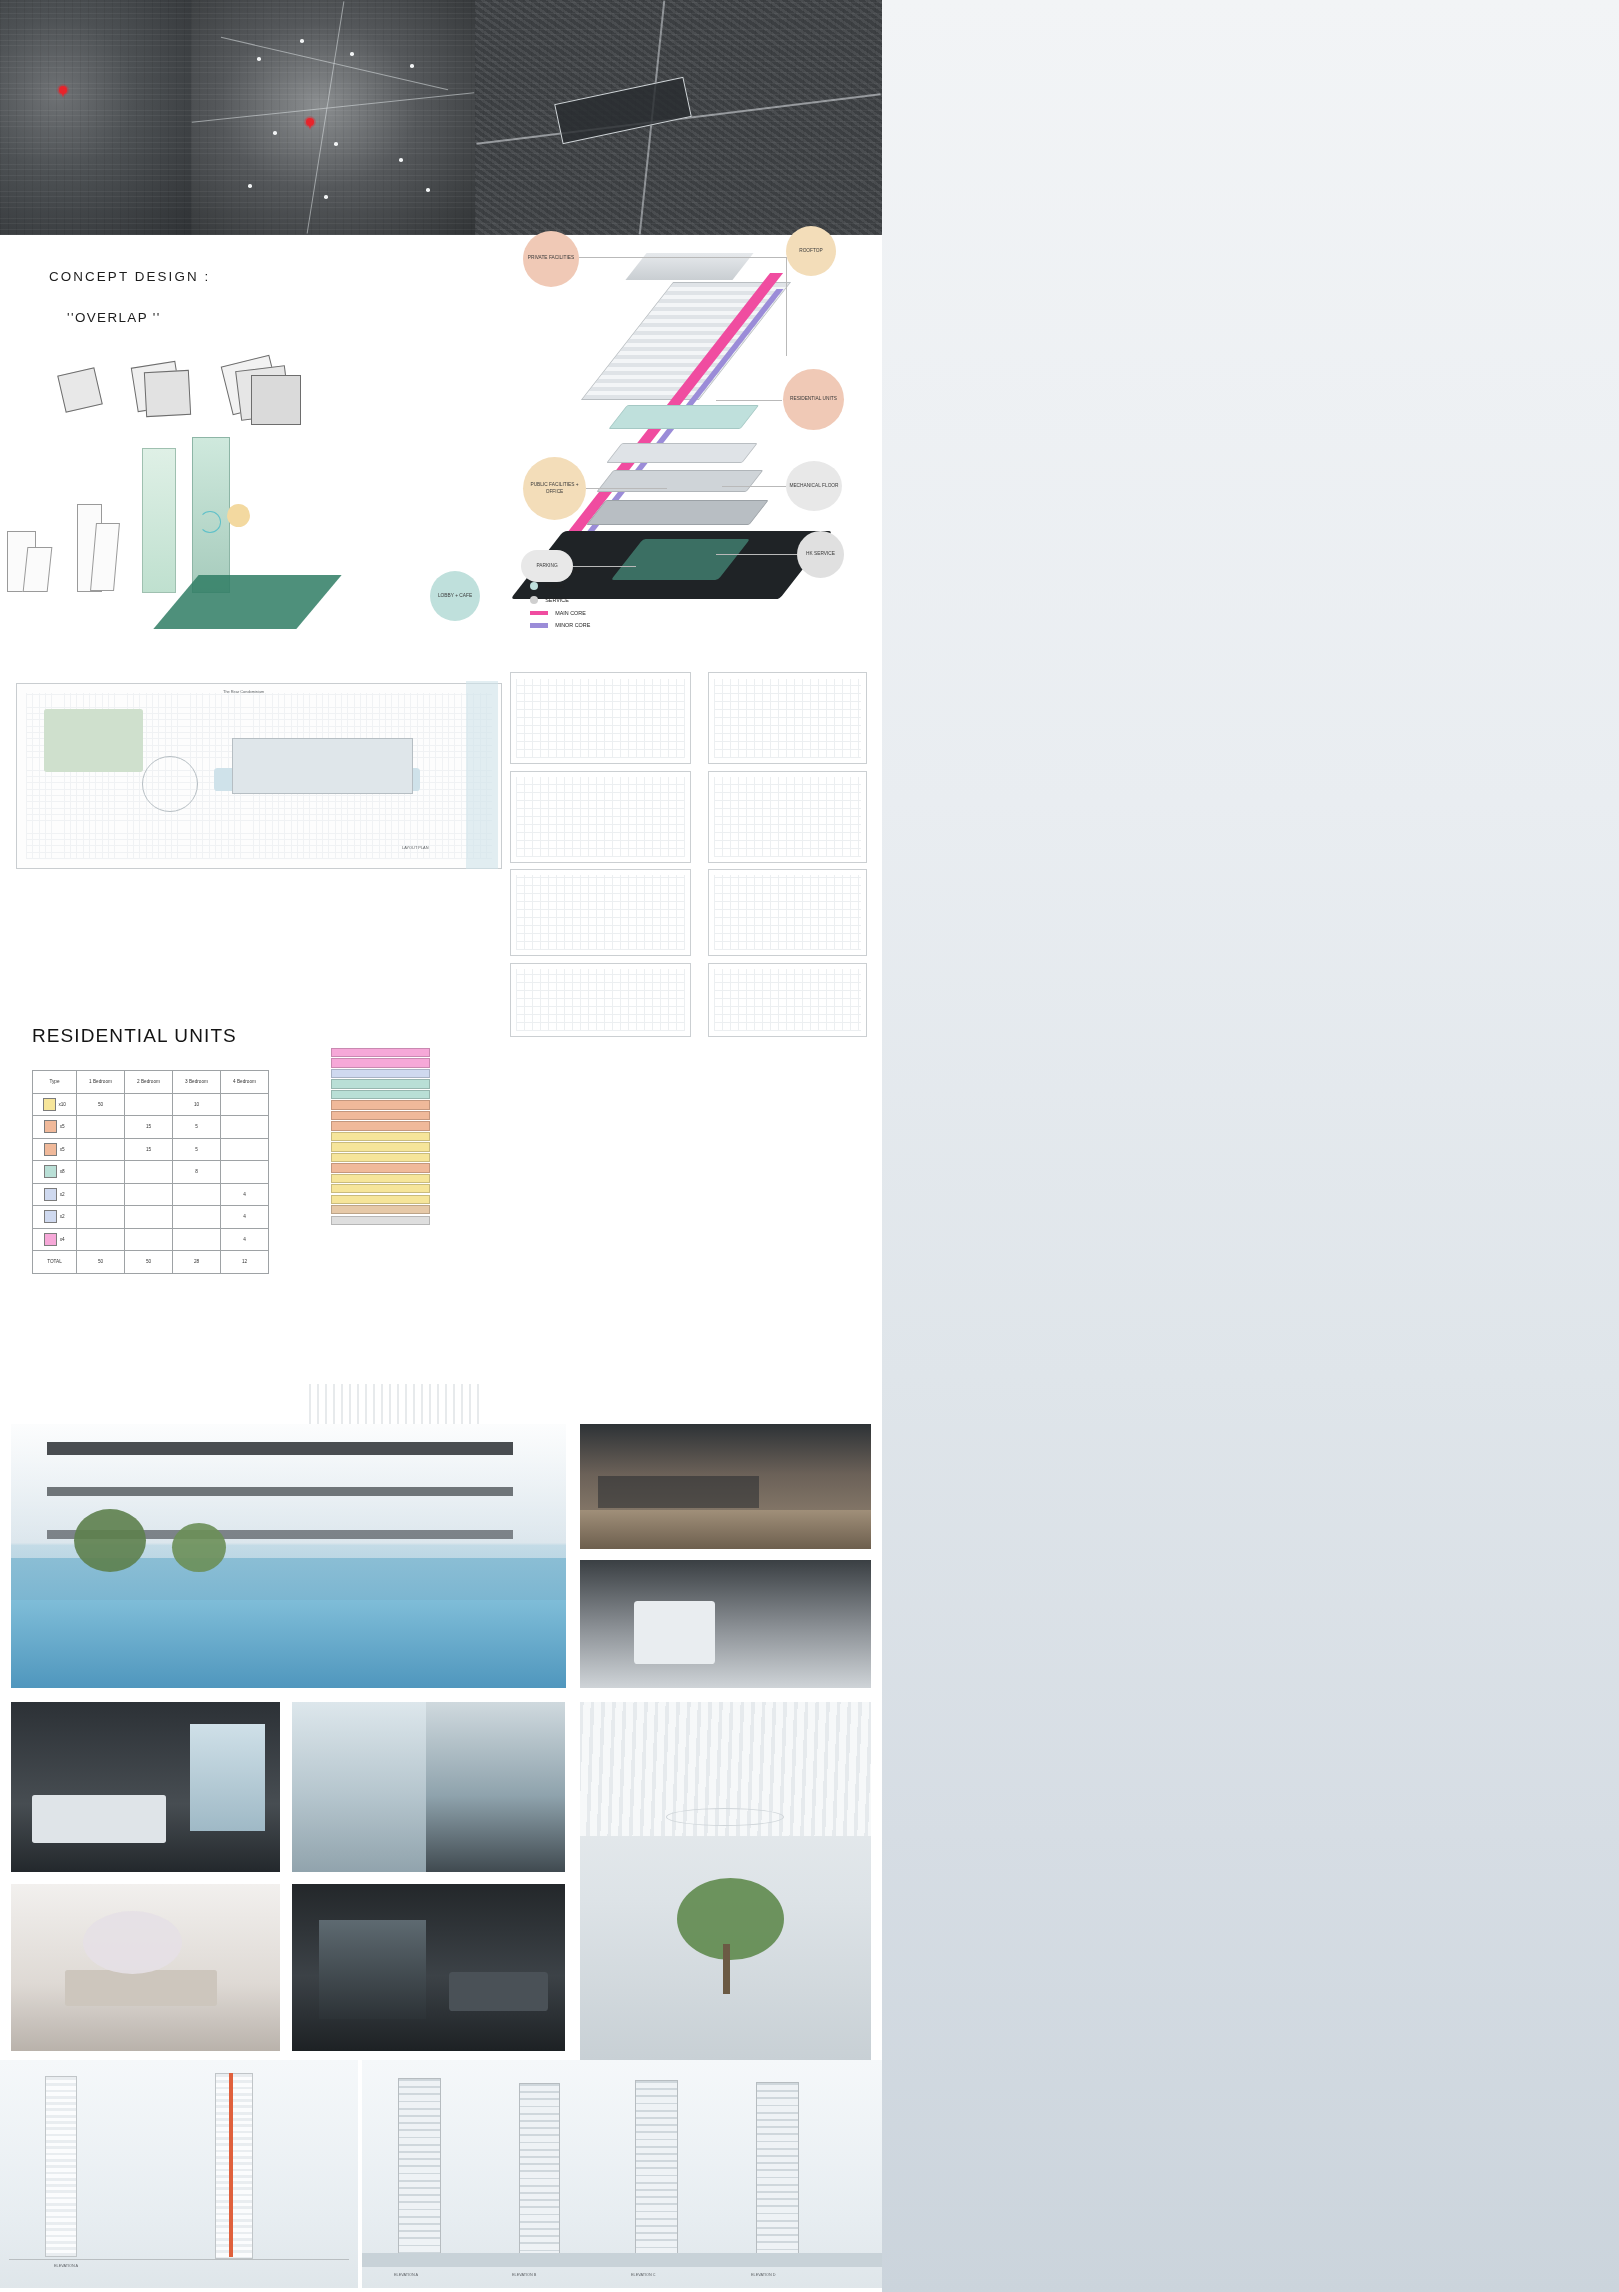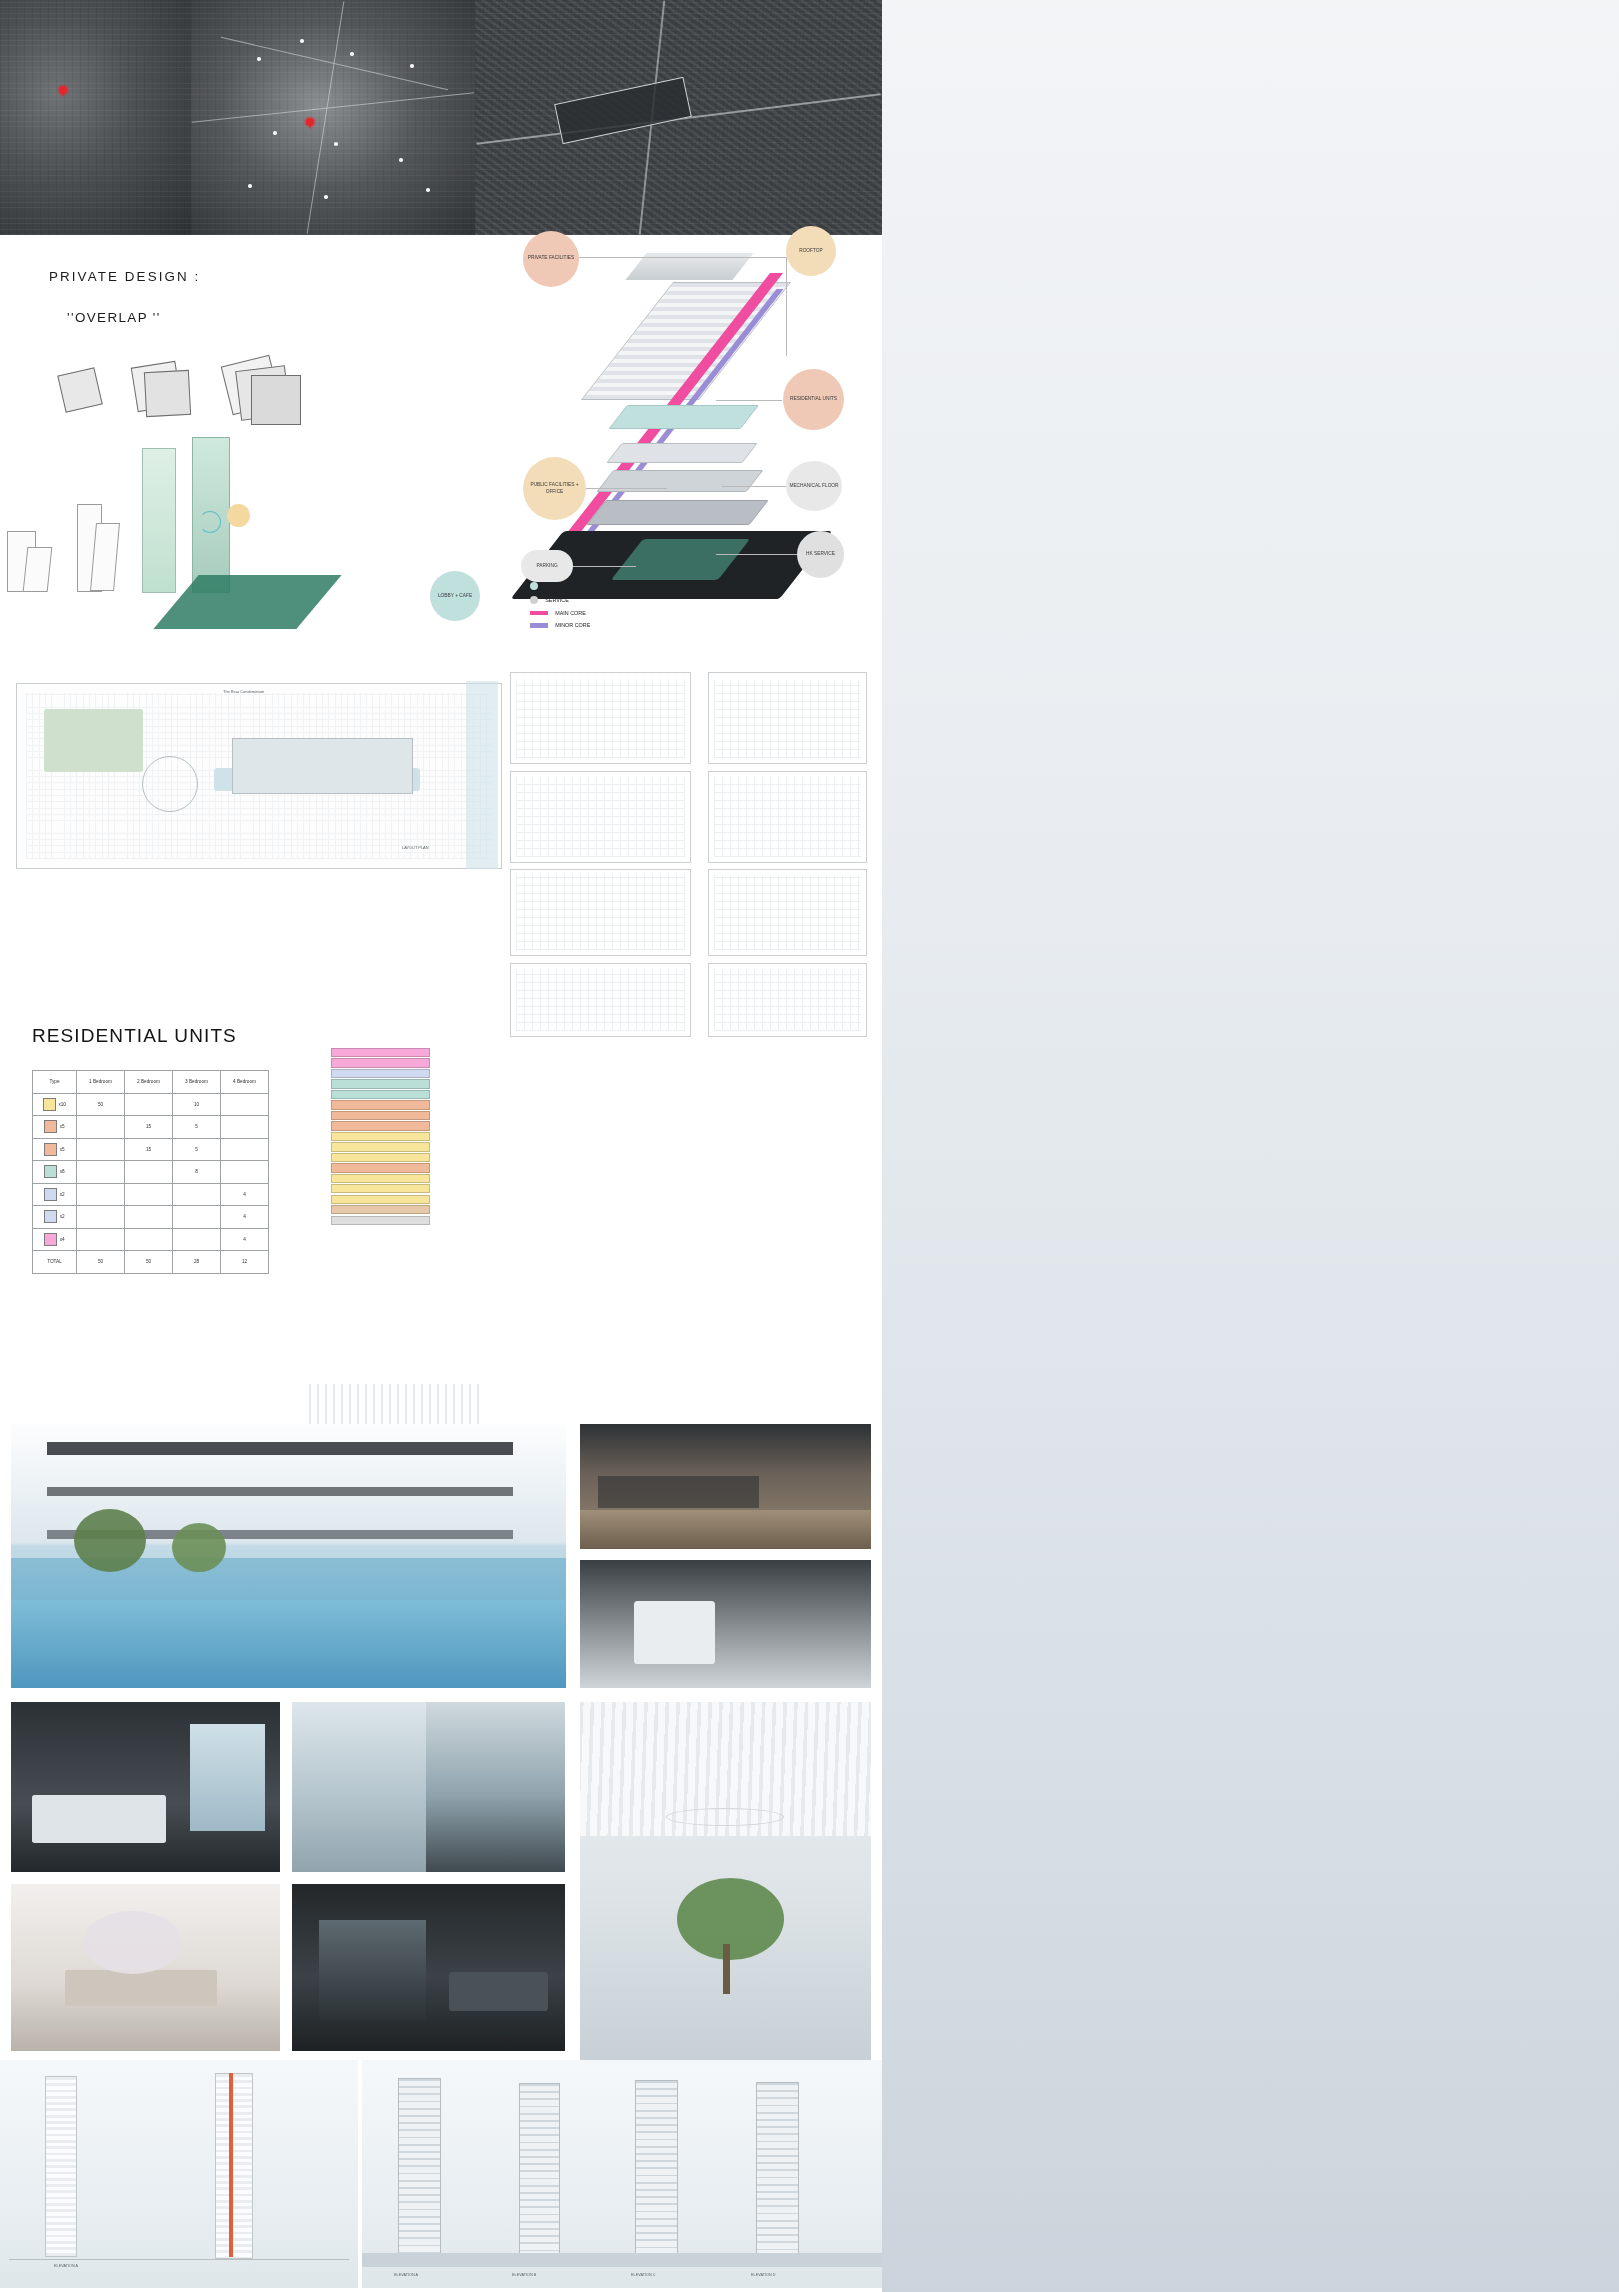--- a/index.html
+++ b/index.html
@@ -122,21 +122,21 @@
         <div class="maplabel" style="left:188px;top:9px"></div>
         <div class="maplabel" style="left:269px;top:19.7px"></div>
         <div class="maplabel" style="left:296px;top:45px"></div>
         <div class="maplabel" style="left:231px;top:59px"></div>
         <div class="maplabel" style="left:285px;top:75px"></div>
         <div class="maplabel" style="left:235px;top:131px"></div>
       </div>
     </div>
 
     <div class="concept">
-      <div class="cd-title">PRIVATE DESIGN :</div>
+      <div class="cd-title">CONCEPT DESIGN :</div>
       <div class="cd-sub">''OVERLAP ''</div>
 
       <div>
         <div class="sq" style="left:61px;top:136px;width:36px;height:36px;transform:rotate(-13deg)"></div>
       </div>
       <div>
         <div class="sq" style="left:134px;top:129px;width:43px;height:43px;transform:rotate(-9deg);background:#efefef"></div>
         <div class="sq" style="left:145px;top:136px;width:43px;height:43px;transform:rotate(-3deg);background:#e2e2e2"></div>
       </div>
       <div>

